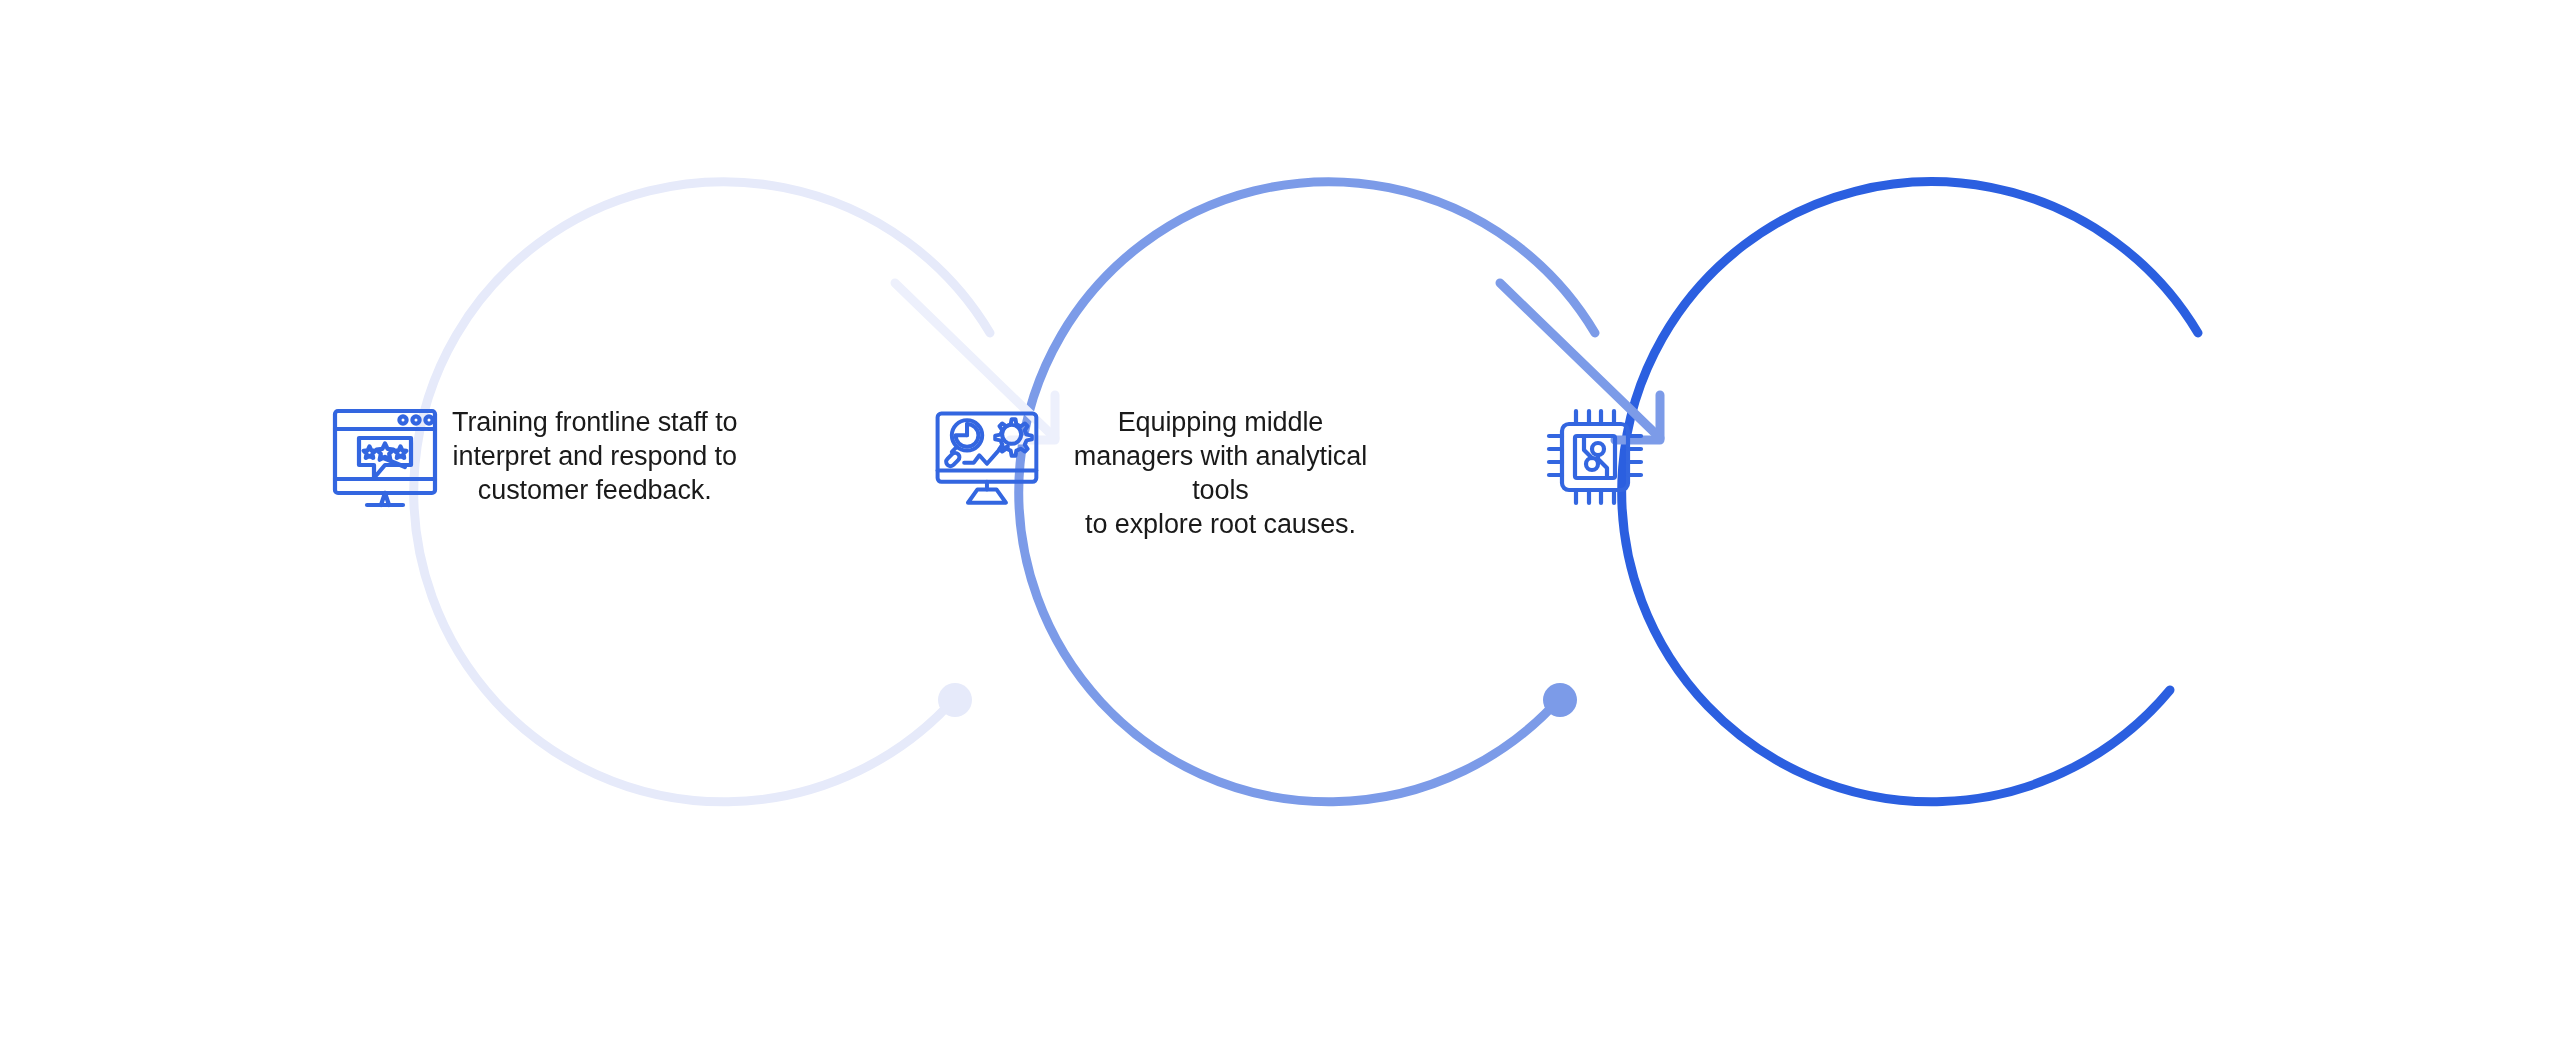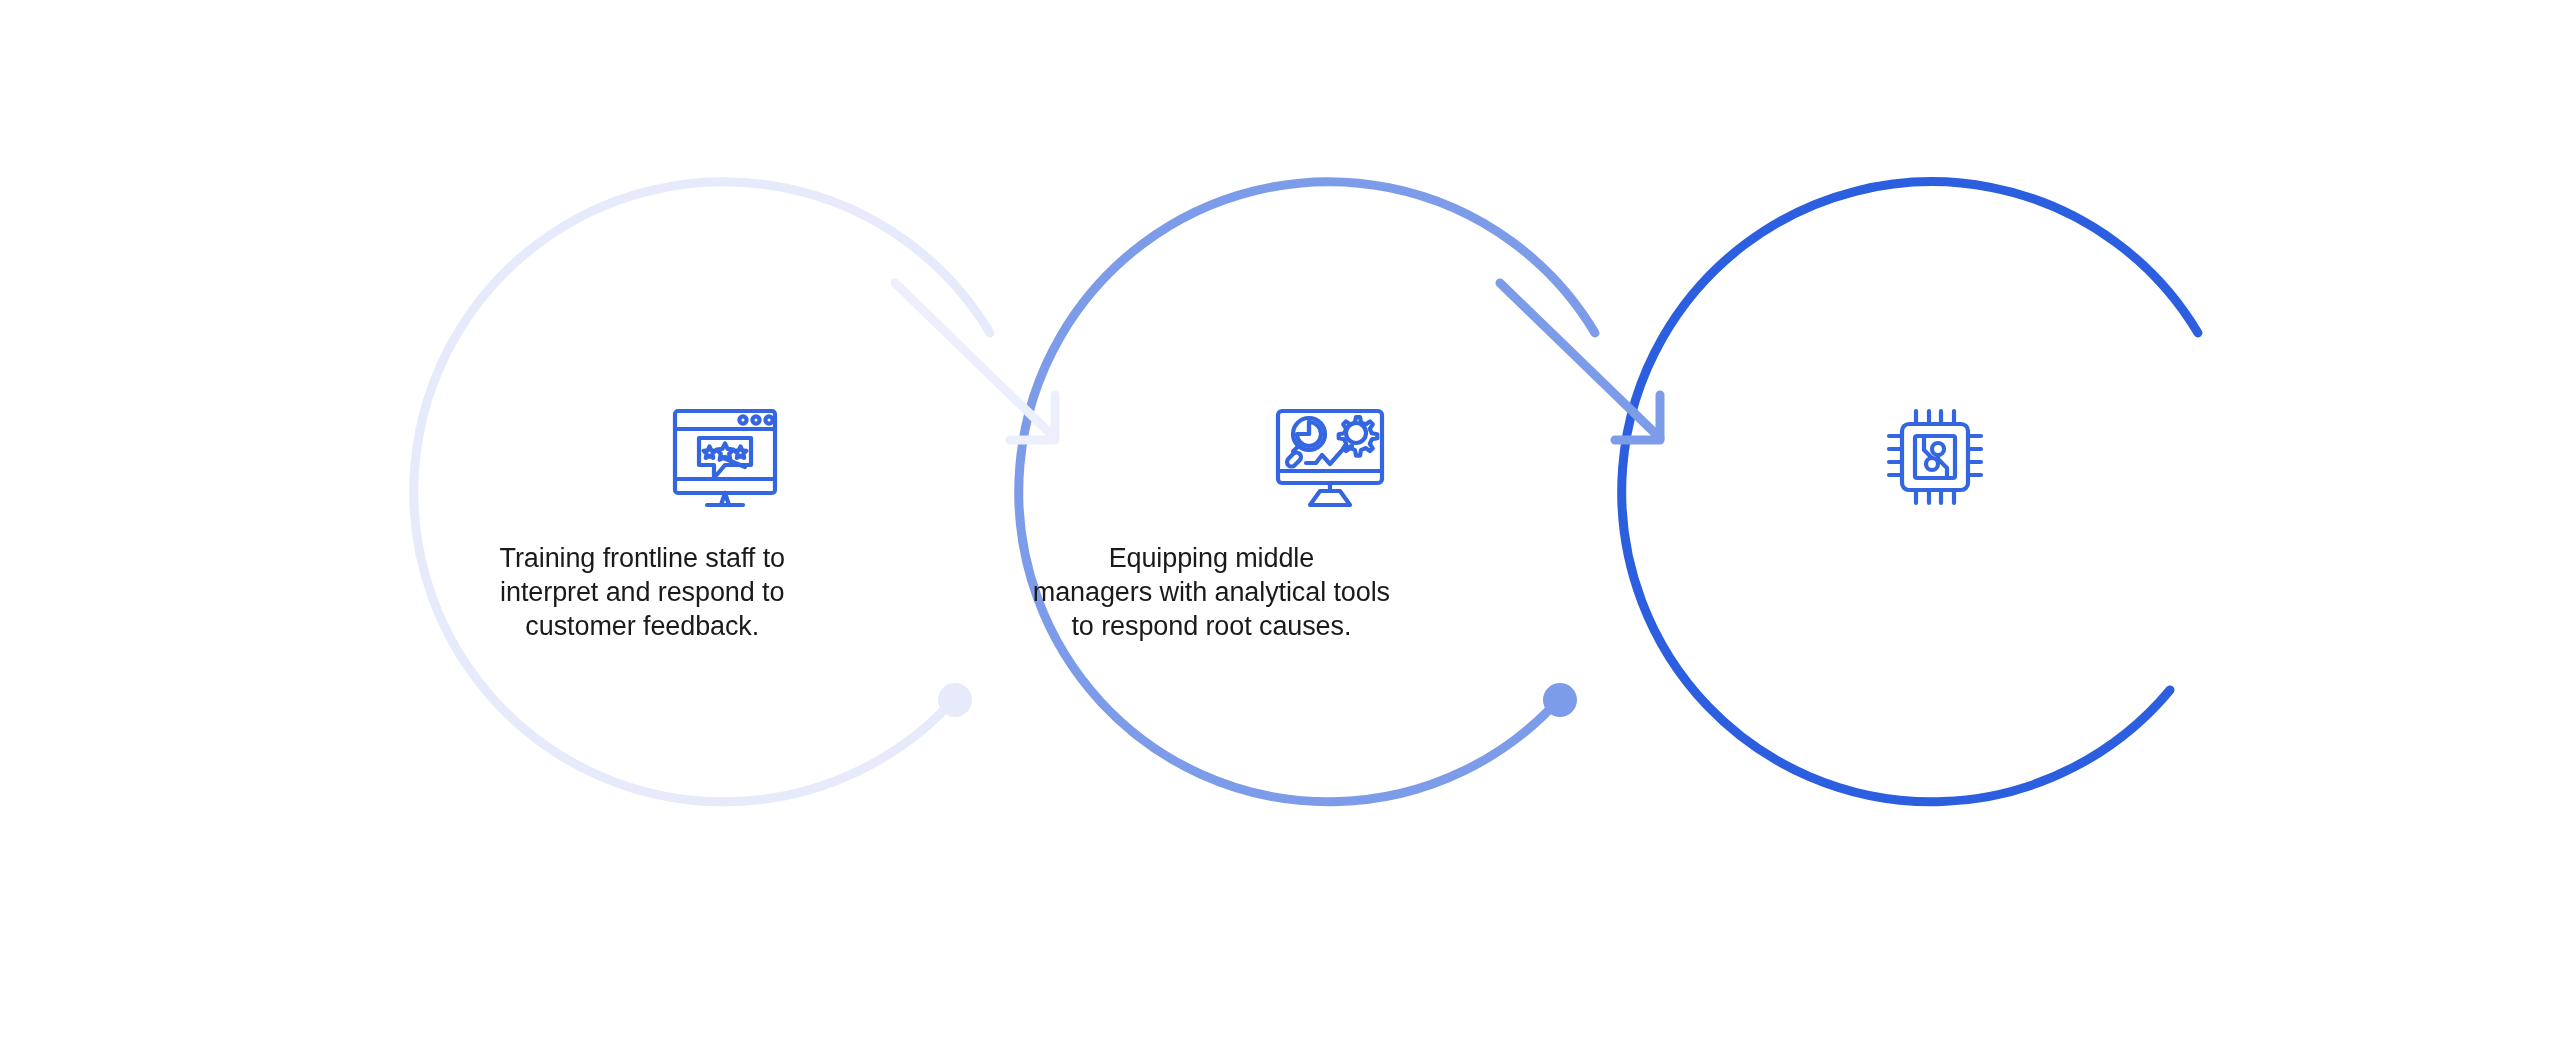--- a/index.html
+++ b/index.html
@@ -27,22 +27,23 @@
     top: 0;
     width: 2560px;
     height: 1052px;
     display: block;
   }
   .step-block {
     position: absolute;
     width: 460px;
     text-align: center;
     display: flex;
-    flex-direction: column;
-    align-items: flex-end;
+    flex-direction: row;
+    align-items: flex-start;
+    gap: 7px;
   }
   .step-icon {
     width: 120px;
     height: 110px;
     margin-bottom: 26px;
     display: block;
   }
   .step-caption {
     font-size: 27px;
     line-height: 34px;
@@ -128,21 +129,21 @@
         <line x1="39" y1="17" x2="39" y2="29"></line>
         <path d="M28.5 41 l-5.5 5.5"></path>
         <rect x="19.5" y="46.5" width="9" height="16" rx="4.5" transform="rotate(45 24 54.5)"></rect>
         <circle cx="86" cy="28" r="10"></circle>
         <path d="M86 12 l4 0 1 5.5 4.5 2 4.5-3 2.8 2.8 -3 4.5 2 4.5 5.5 1 0 4 -5.5 1 -2 4.5 3 4.5 -2.8 2.8 -4.5-3 -4.5 2 -1 5.5 -4 0 -1-5.5 -4.5-2 -4.5 3 -2.8-2.8 3-4.5 -2-4.5 -5.5-1 0-4 5.5-1 2-4.5 -3-4.5 2.8-2.8 4.5 3 4.5-2 z"></path>
         <path d="M36 58 l10 0 6-8 8 9 14-16 8-2"></path>
       </g>
     </svg>
     <div class="step-caption">Equipping middle
 managers with analytical tools
-to respond root causes.</div>
+to explore root causes.</div>
   </div>
 
   <div class="step-block" id="step-3">
     <svg class="step-icon" viewBox="0 0 120 110">
       <g fill="none" stroke="#3366e0" stroke-width="4.2" stroke-linecap="round" stroke-linejoin="round">
         <rect x="27" y="19" width="66" height="66" rx="7"></rect>
         <rect x="40" y="31" width="40" height="42" rx="2"></rect>
 
         <line x1="41" y1="19" x2="41" y2="6"></line>
         <line x1="54" y1="19" x2="54" y2="6"></line>

